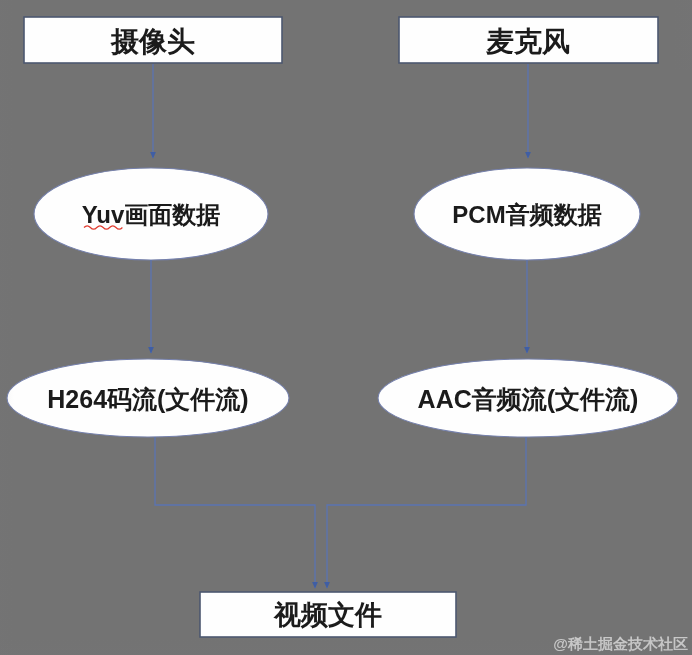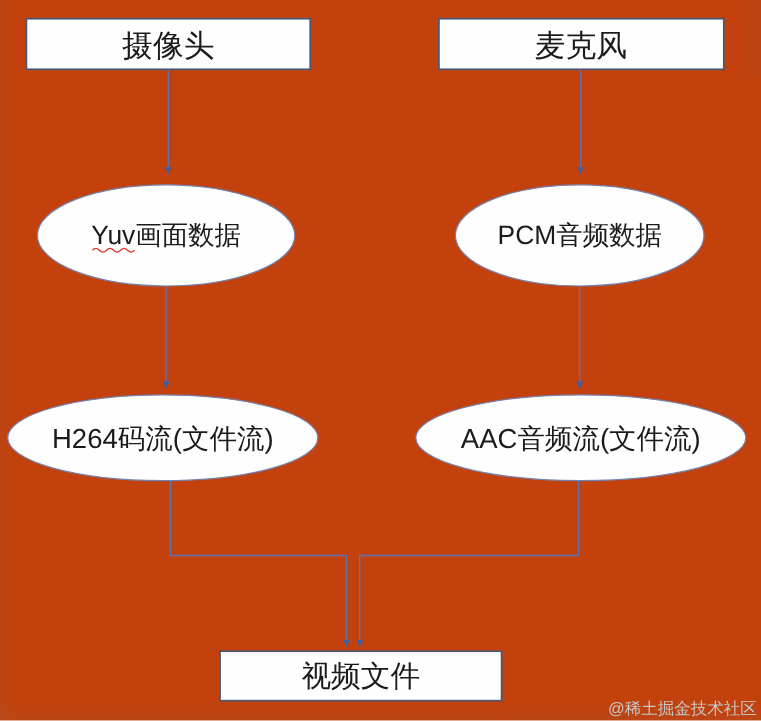--- a/index.html
+++ b/index.html
@@ -5,22 +5,23 @@
   html, body {
     margin: 0;
     padding: 0;
     background: #ffffff;
     font-family: "Liberation Sans", "DejaVu Sans", sans-serif;
   }
   #canvas {
     position: relative;
     width: 692px;
     height: 655px;
-    background: #c2410c;
+    background: #737373;
     overflow: hidden;
+    font-weight: bold;
   }
   
   .edge-left {
     position: absolute; left: 0; top: 0; width: 14px; height: 100%;
     background: linear-gradient(to right, rgba(120,120,125,0.07), rgba(120,120,125,0));
     pointer-events: none;
   }
   .edge-bottom {
     position: absolute; left: 0; bottom: 0; width: 100%; height: 16px;
     background: linear-gradient(to bottom, rgba(120,120,125,0), rgba(120,120,125,0.09));

